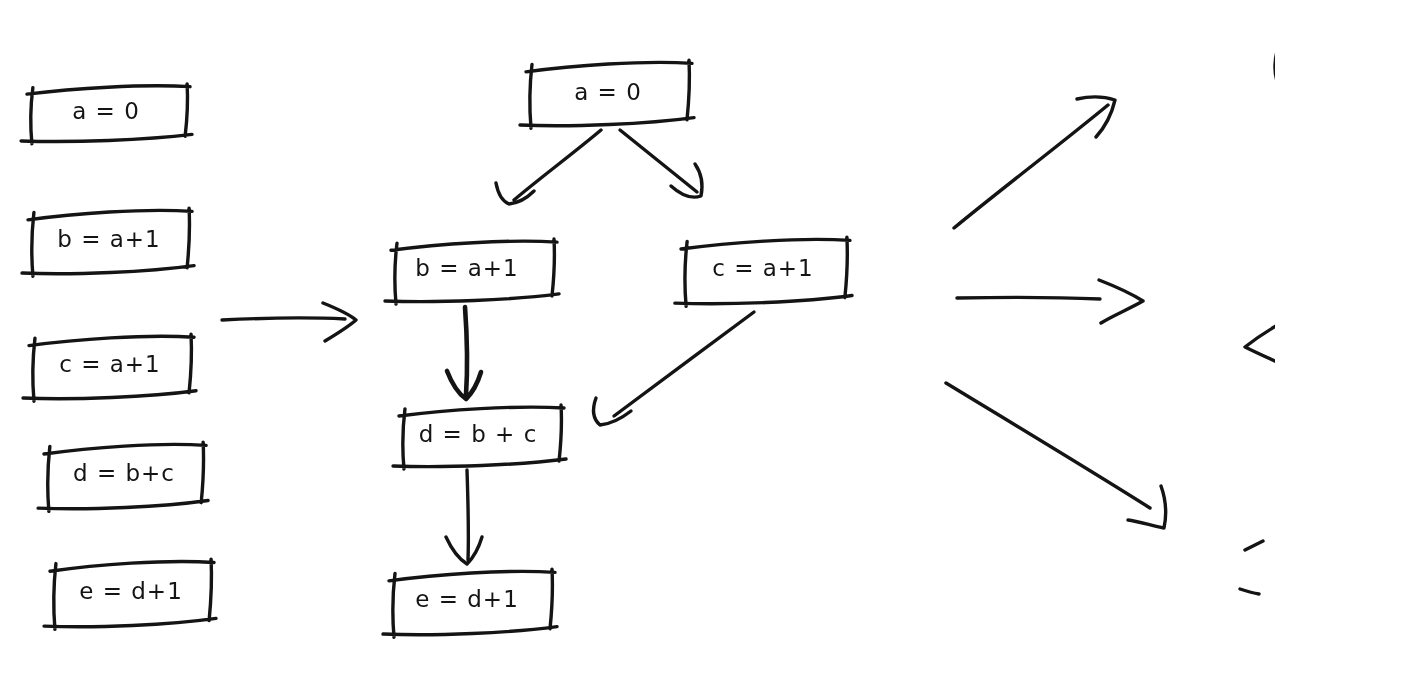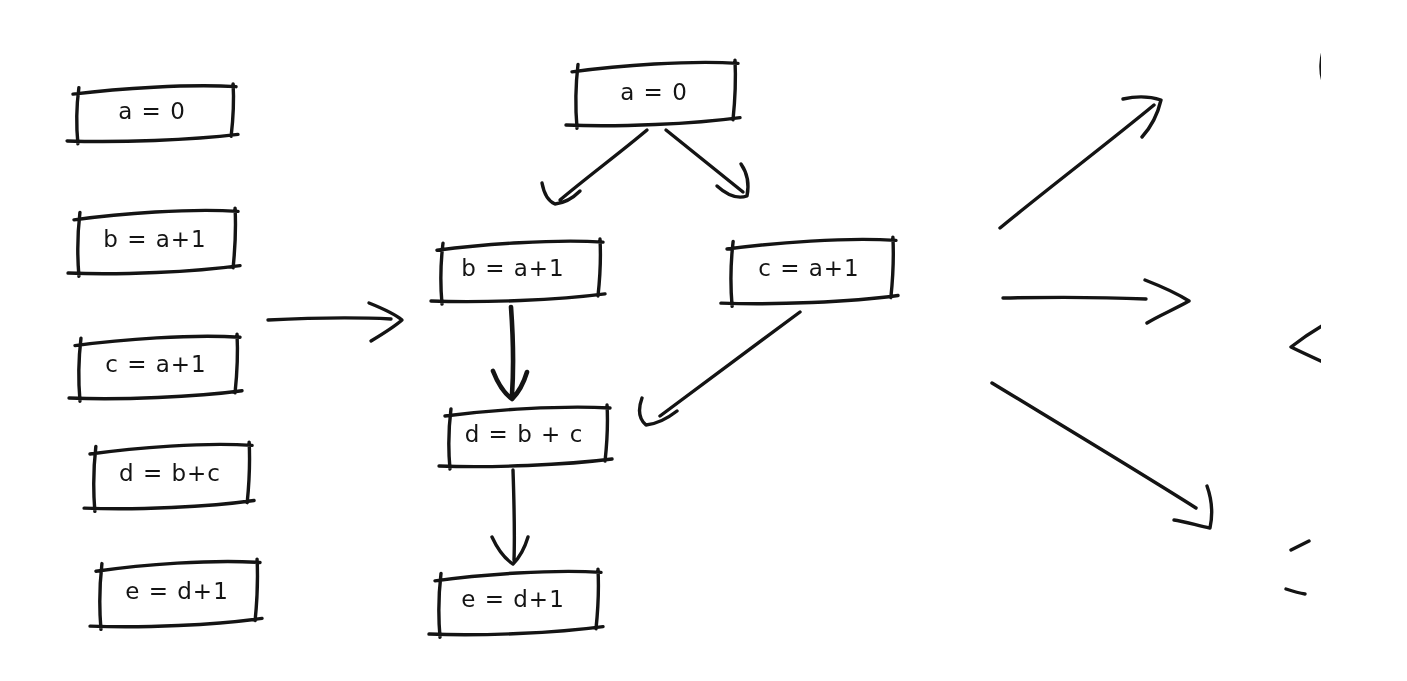--- a/index.html
+++ b/index.html
@@ -6,21 +6,20 @@
     margin: 0;
     padding: 0;
     background: var(--paper, #ffffff);
   }
   .canvas {
     position: relative;
     width: 1275px;
     height: 681px;
     background: var(--paper, #ffffff);
     overflow: hidden;
-    padding-left: 46px;
   }
   svg { display: block; }
   .ink {
     fill: none;
     stroke: var(--ink, #141414);
     stroke-linecap: round;
     stroke-linejoin: round;
     stroke-width: 3.4;
   }
   .thick { stroke-width: 4.6; }

